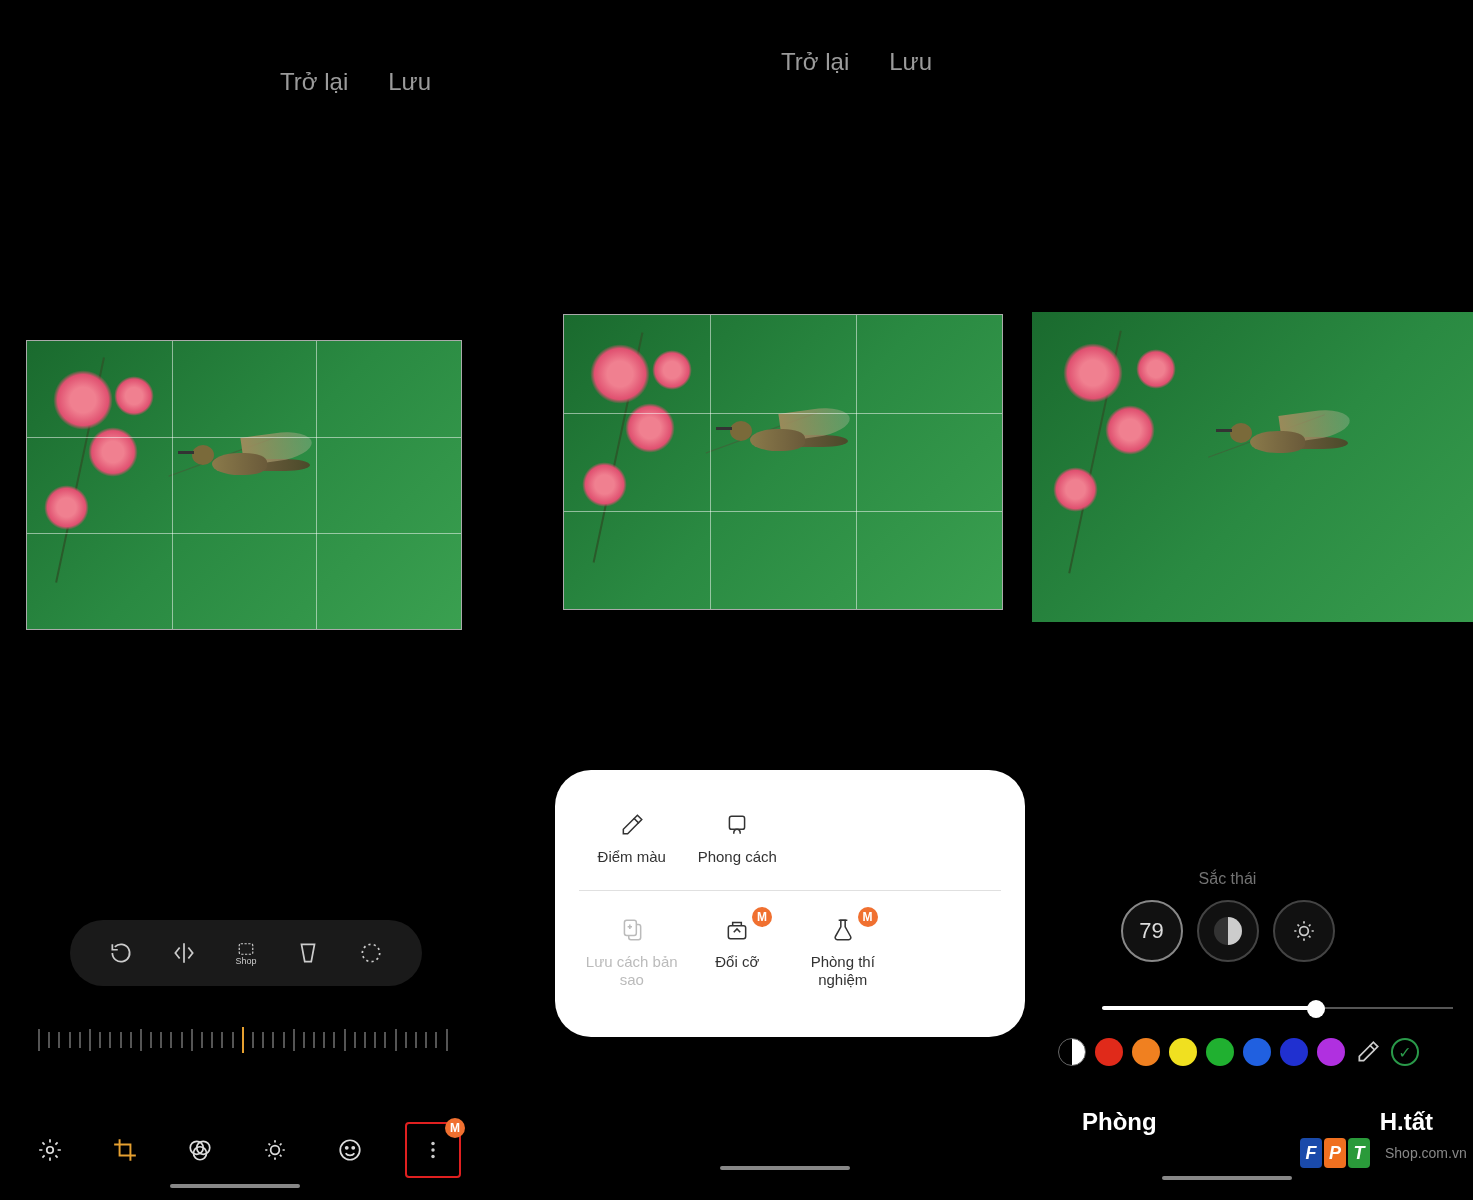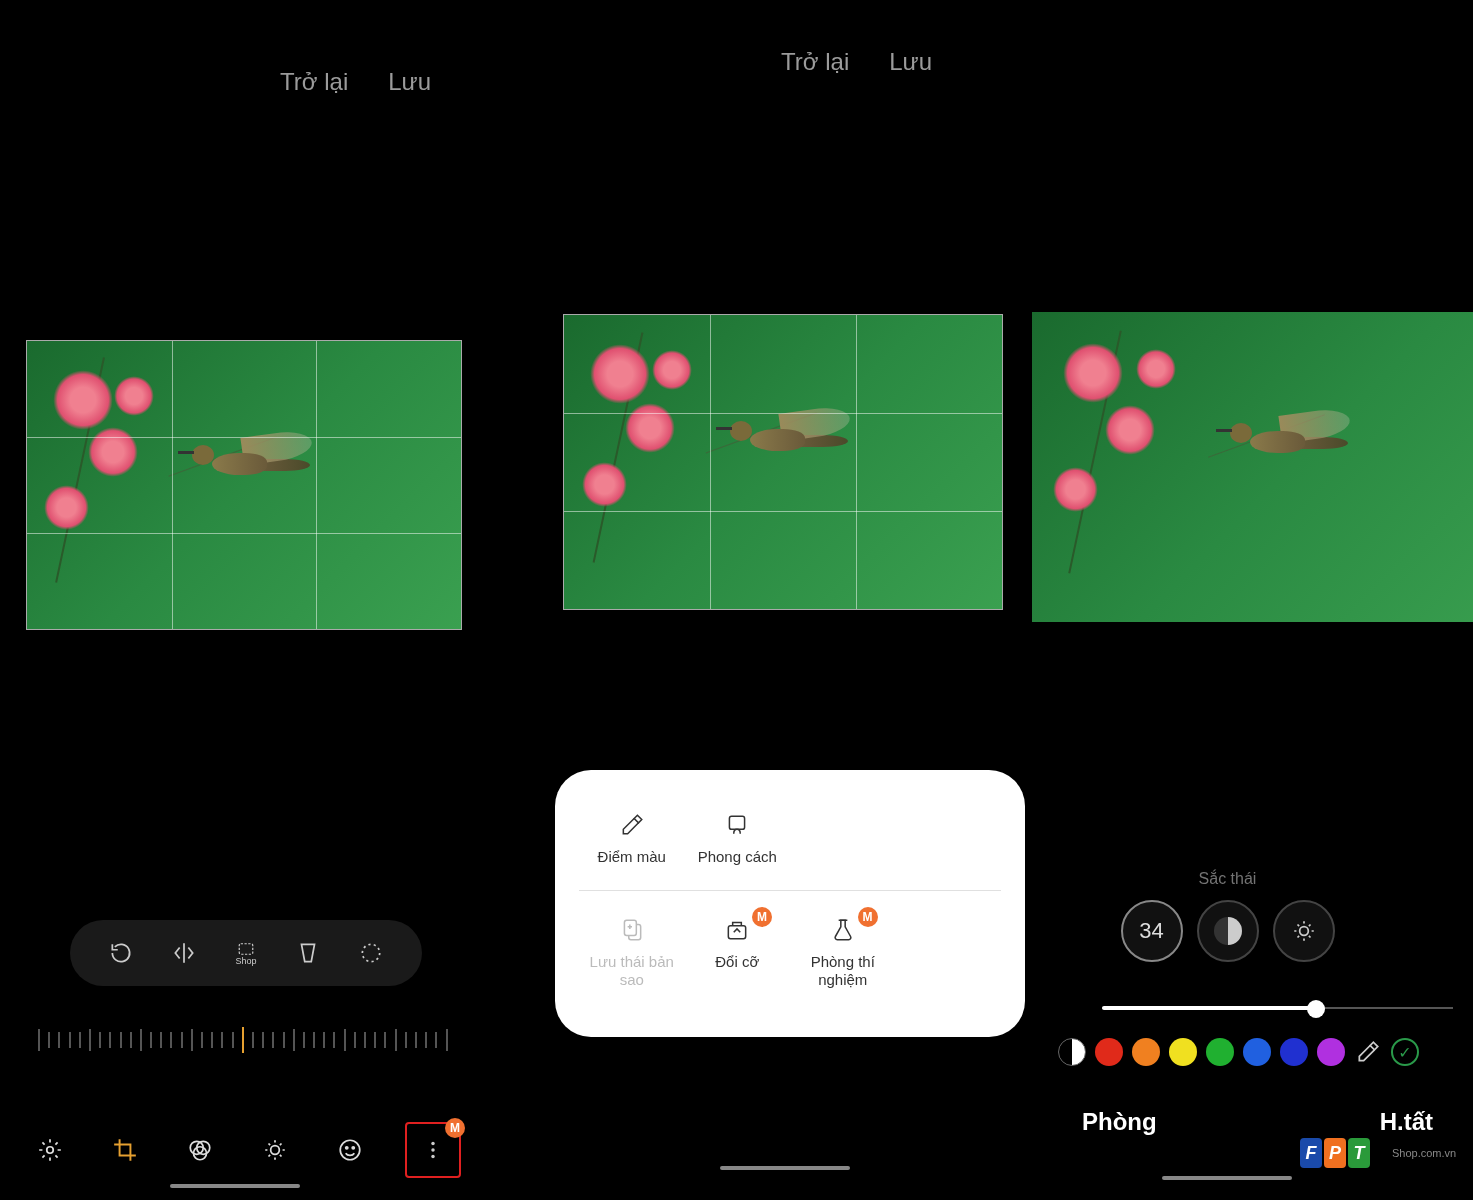--- a/index.html
+++ b/index.html
@@ -146,21 +146,21 @@
   .sw.check { border:2px solid #2a9a4a; background:none; display:flex;align-items:center;justify-content:center;color:#2a9a4a; font-size:16px; }
 
   .p3-footer { position:absolute; top:1108px; left:0; right:0; display:flex; justify-content:space-between; padding:0 40px 0 100px; }
   .p3-footer .fbtn { font-size:24px; font-weight:600; color:#fff; cursor:pointer; }
   .panel3 .nav-underline3 { position:absolute; top:1176px; left:180px; width:130px; height:4px; background:#888; border-radius:2px; }
 
   
   .fpt-logo { position:absolute; left:1300px; top:1138px; display:flex; gap:2px; align-items:center; }
   .fpt-logo .lf { width:22px;height:30px;border-radius:4px; display:flex;align-items:center;justify-content:center;font-weight:900;font-size:18px;color:#fff;font-style:italic; }
   .fpt-logo .lf1{background:#1a4aaa;} .fpt-logo .lf2{background:#f07020;} .fpt-logo .lf3{background:#2a9a3a;}
-  .fpt-logo .shop { color:#888; font-size:11px; margin-left:20px; }
+  .fpt-logo .shop { color:#888; font-size:14px; margin-left:13px; }
 
   svg { width:26px; height:26px; }
 </style>
 </head>
 <body>
 
 <div class="panel panel1">
   <div class="topbar">
     <span class="btn">Trở lại</span>
     <span class="btn">Lưu</span>
@@ -365,21 +365,21 @@
   <div class="popup-divider"></div>
   <div class="popup-grid" id="popup-bottom">
       <div class="popup-item disabled">
         <div class="pi-icon">
           <svg viewBox="0 0 24 24" fill="none" stroke="currentColor" stroke-width="1.4">
             <rect x="5" y="3" width="11" height="14" rx="2"></rect>
             <path d="M9 17v2a2 2 0 0 0 2 2h7a2 2 0 0 0 2-2V9a2 2 0 0 0-2-2h-2"></path>
             <path d="M10 7v4M8 9h4"></path>
           </svg>
         </div>
-        <div class="pi-label">Lưu thái bản sao</div>
+        <div class="pi-label">Lưu cách bản sao</div>
       </div>
       <div class="popup-item">
         <div class="pi-icon">
           <svg viewBox="0 0 24 24" fill="none" stroke="currentColor" stroke-width="1.4">
             <rect x="4" y="8" width="16" height="12" rx="2"></rect>
             <path d="M8 8V5h8v3"></path>
             <path d="M9 14l3-3 3 3"></path>
           </svg>
         </div>
         <div class="pi-label">Đổi cỡ</div>
@@ -413,21 +413,21 @@
           <div class="bird-wing"></div>
           <div class="bird-body"></div>
           <div class="bird-head"></div>
           <div class="bird-beak"></div>
         </div>
     </div>
   </div>
 
   <div class="p3-title">Sắc thái</div>
   <div class="p3-circles">
-    <div class="circ sel val">34</div>
+    <div class="circ sel val">79</div>
     <div class="circ">
         <div class="half"></div>
       </div>
     <div class="circ">
       <svg viewBox="0 0 24 24" fill="none" stroke="#ccc" stroke-width="1.6">
           <circle cx="12" cy="12" r="4"></circle>
           <path d="M12 3v2M12 19v2M3 12h2M19 12h2M6 6l1.5 1.5M16.5 16.5L18 18M18 6l-1.5 1.5M7.5 16.5L6 18"></path>
         </svg>
     </div>
   </div>

